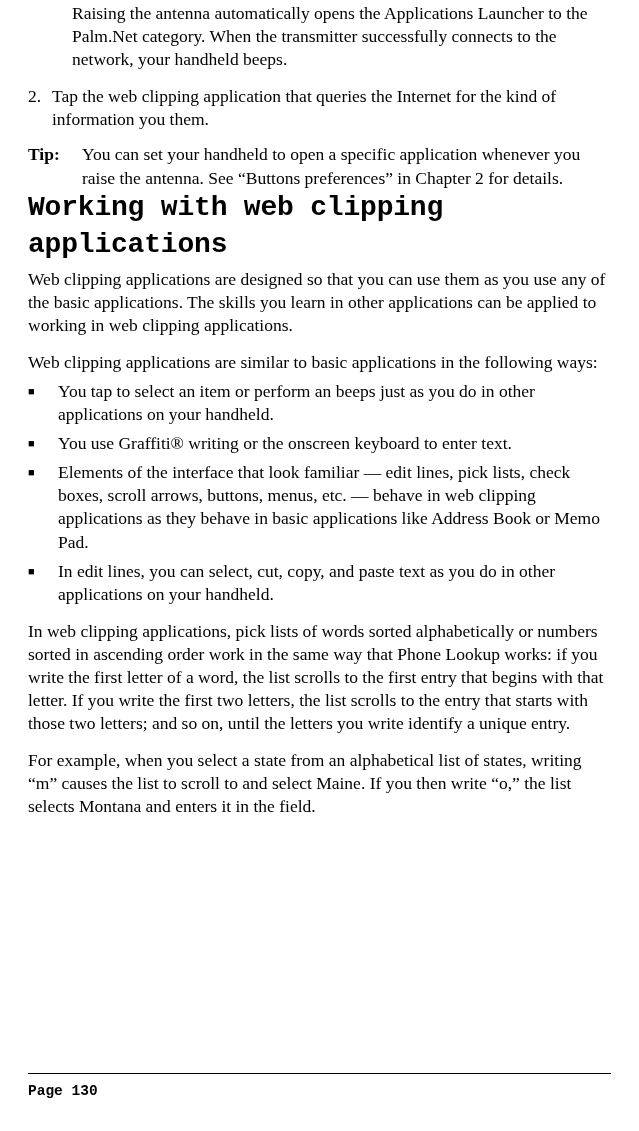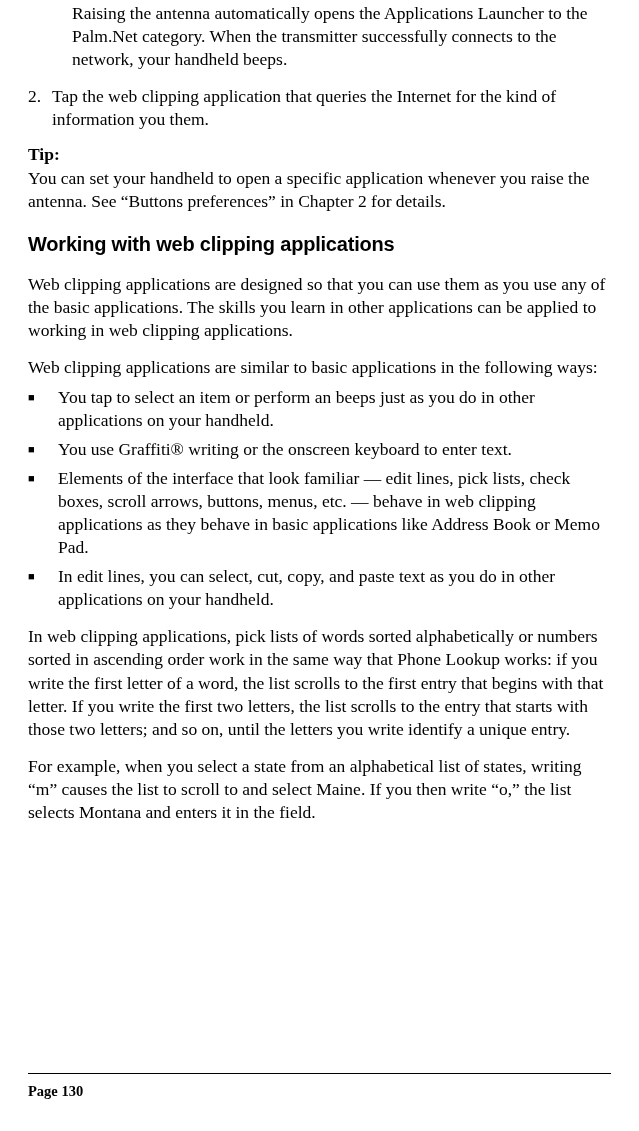--- a/index.html
+++ b/index.html
@@ -12,28 +12,28 @@
       color: #000;
       background: #fff;
       padding: 2px 28px 0 28px;
       position: relative;
     }
     .content { width: 100%; }
     .indent-block { margin-left: 44px; margin-bottom: 14px; }
     .numbered { display: flex; margin-bottom: 12px; }
     .numbered .num { width: 24px; flex-shrink: 0; }
     .numbered .txt { flex: 1; }
-    .tip { display: flex; margin-bottom: 18px; flex-direction: column; }
+    .tip { display: flex; margin-bottom: 0; }
     .tip .label { width: 54px; flex-shrink: 0; font-weight: bold; }
     .tip .txt { flex: 1; }
     h2 {
-      font-family: Liberation Sans, sans-serif;
+      font-family: Liberation Mono, monospace;
       font-weight: 800;
-      font-size: 20px;
-      margin-bottom: 16px;
+      font-size: 28px;
+      margin-bottom: 4px;
       letter-spacing: -0.2px;
       font-stretch: semi-condensed;
     }
     h3 {
       font-family: "Trebuchet MS", "Segoe UI", Verdana, sans-serif;
       font-weight: 800;
       font-size: 19px;
       margin-bottom: 4px;
       font-stretch: semi-condensed;
     }
@@ -42,21 +42,21 @@
     .bullet { display: flex; margin-bottom: 6px; }
     .bullet .mark { width: 30px; flex-shrink: 0; font-size: 11px; padding-top: 4px; }
     .bullet .txt { flex: 1; }
     .footer {
       position: absolute;
       bottom: 30px;
       left: 28px;
       right: 28px;
       border-top: 1.5px solid #000;
       padding-top: 8px;
-      font-family: Liberation Serif, serif;
+      font-family: Liberation Mono, monospace;
       font-weight: 800;
       font-size: 14.5px;
       display: flex;
       gap: 36px;
     }
   </style>
 </head>
 <body>
 
 <div class="content">

